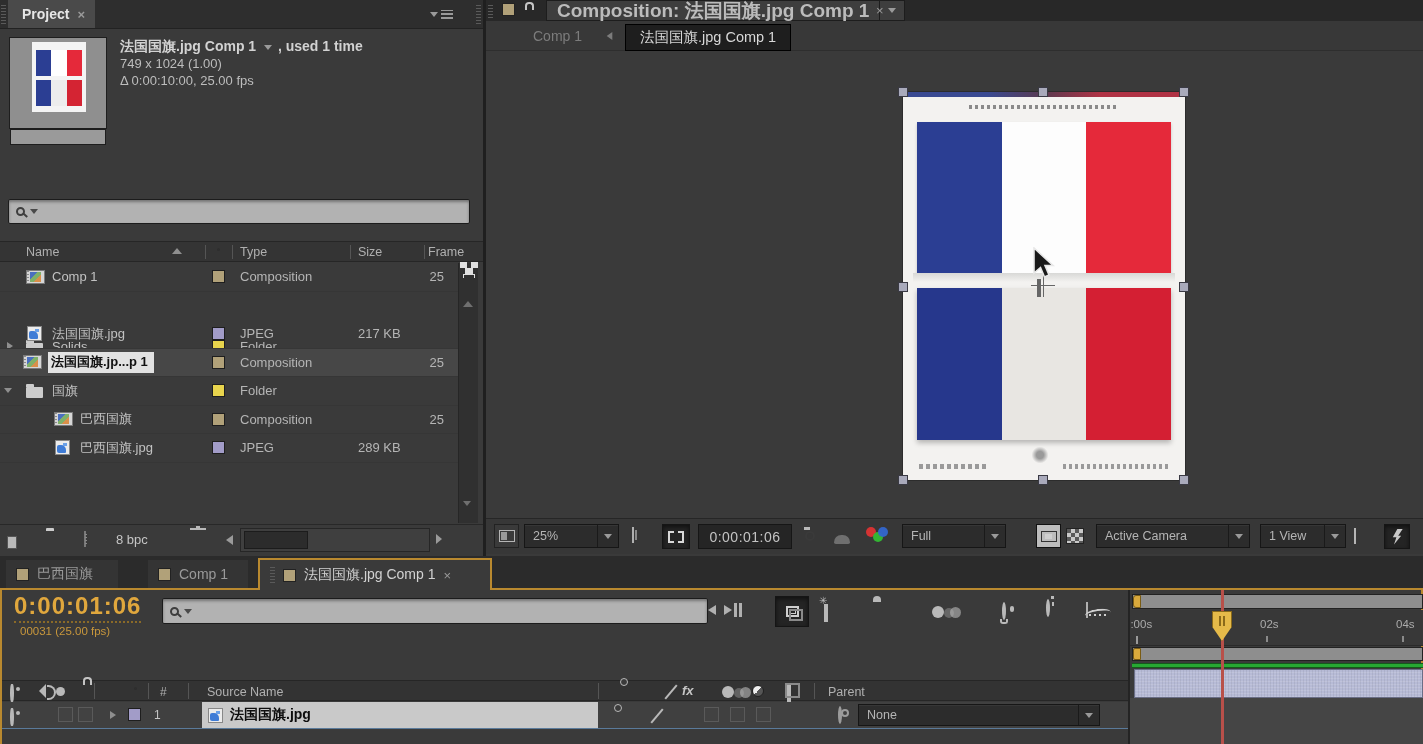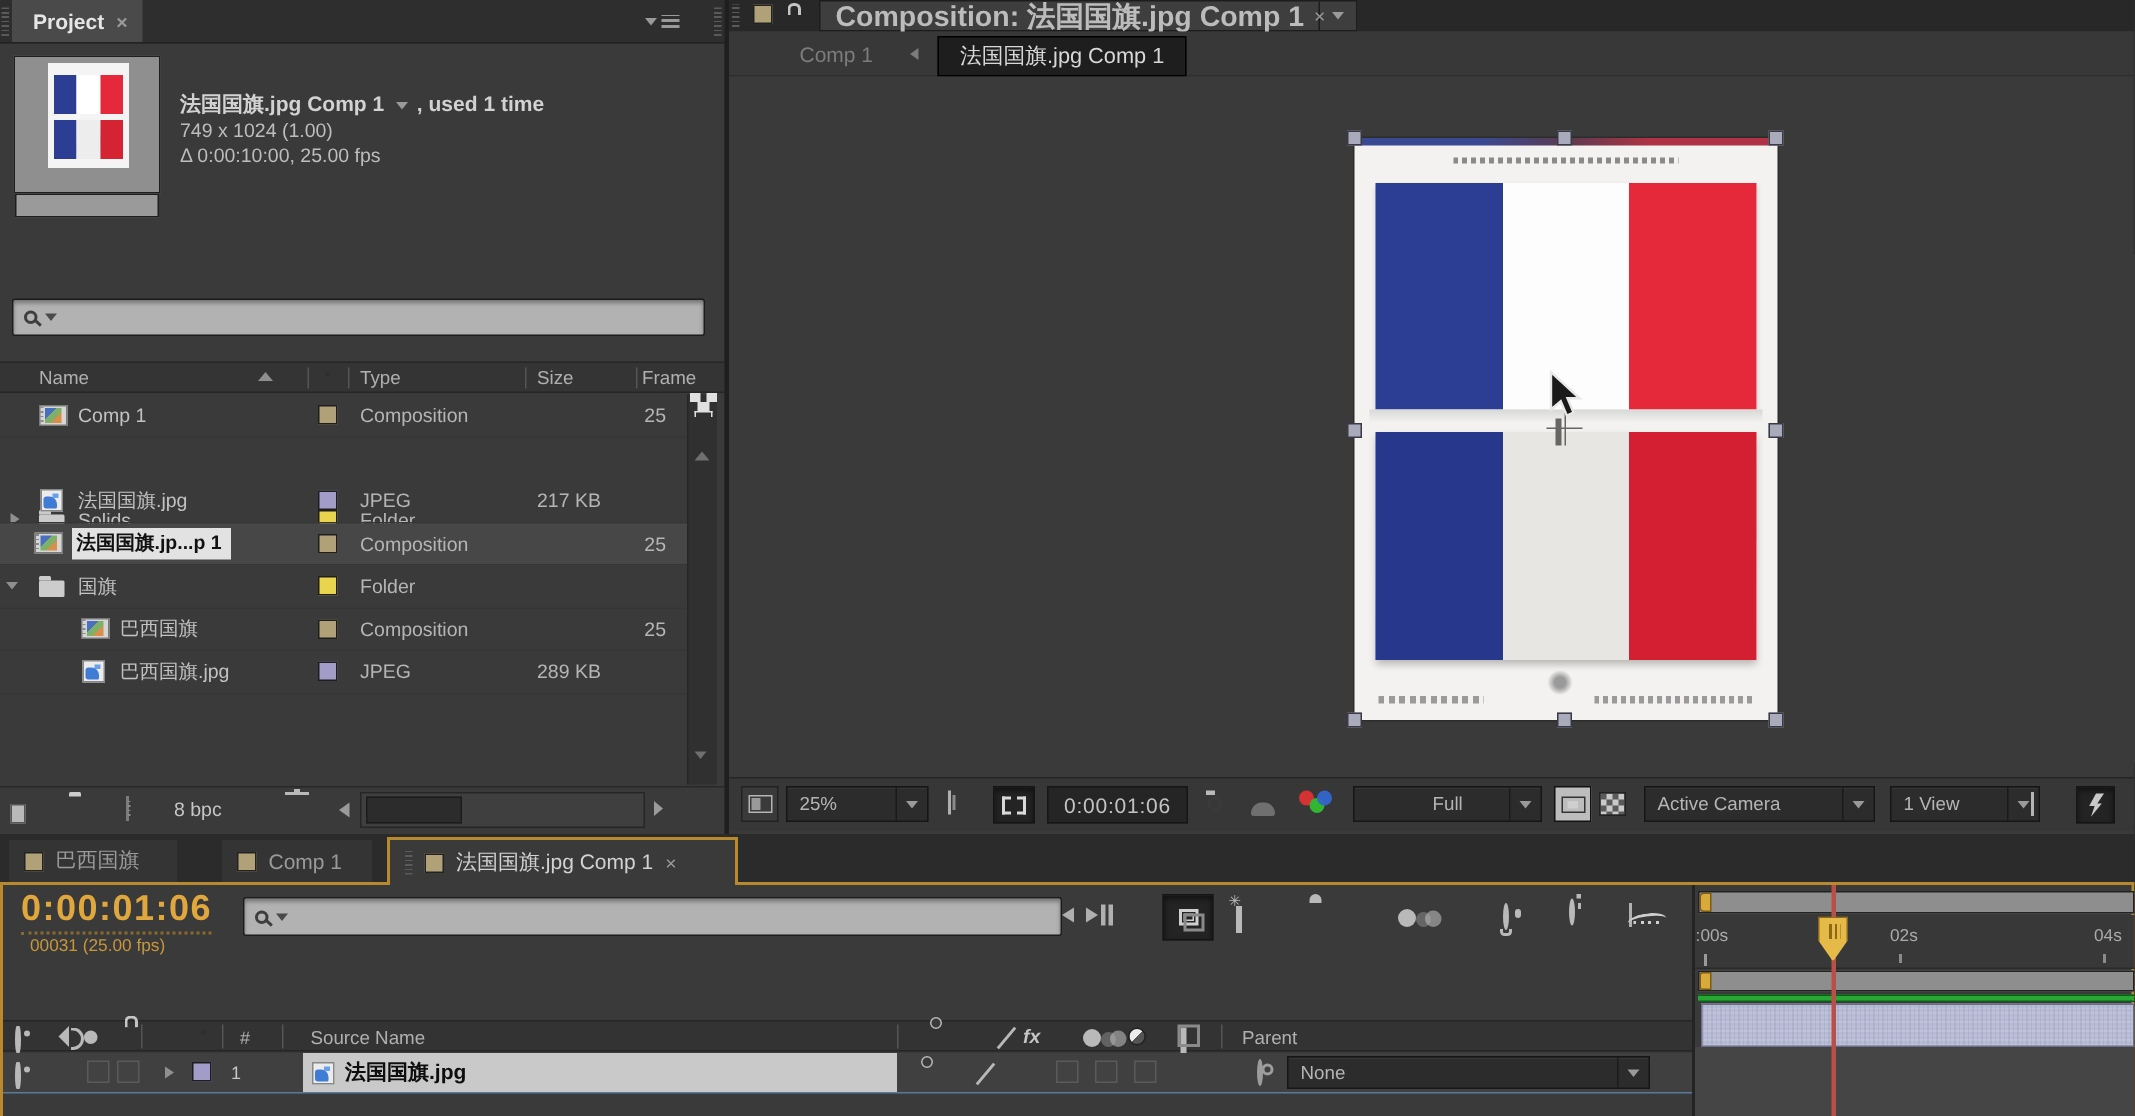--- a/index.html
+++ b/index.html
@@ -190,21 +190,21 @@
       </div>
       <div class="abs satin" style="left:4px;top:38px;width:46px;height:26px;display:flex;">
         <span style="flex:1;background:#2b3e93;"></span>
           <span style="flex:1;background:#ededed;"></span>
           <span style="flex:1;background:#d42433;"></span>
       </div>
     </div>
     <div class="abs" style="left:0;bottom:-17px;width:96px;height:16px;background:#9a9a9a;border:1px solid #1e1e1e;"></div>
   </div>
   <div class="abs" style="left:120px;top:38px;line-height:17px;">
-    <div style="font-weight:bold;font-size:14px;color:#d2d2d2;margin-top:23px;">
+    <div style="font-weight:bold;font-size:14px;color:#d2d2d2;">
       <span>法国国旗.jpg Comp 1</span>
       <span class="tri-d" style="display:inline-block;margin:0 2px 1px 4px;"></span>
       <span>, used 1 time</span>
     </div>
     <div style="font-size:13px;color:#bdbdbd;">749 x 1024 (1.00)</div>
     <div style="font-size:13px;color:#bdbdbd;">Δ 0:00:10:00, 25.00 fps</div>
   </div>
 
   <div class="abs searchbox" style="left:8px;top:199px;width:462px;height:25px;">
     <span class="mag"></span>
@@ -371,39 +371,39 @@
     <div class="abs" style="left:146px;top:9px;"><span class="safemargins"></span></div>
     <div class="abs pressed" style="left:176px;top:5px;width:28px;height:25px;display:flex;align-items:center;justify-content:center;">
         <span class="roirect"></span>
       </div>
     <div class="abs" style="left:212px;top:5px;width:94px;height:25px;background:#252525;border:1px solid #161616;display:flex;align-items:center;justify-content:center;font-size:14px;color:#c3c3c3;letter-spacing:.5px;">
       <span>0:00:01:06</span>
     </div>
     <span class="camera abs" style="left:316px;top:11px;"></span>
     <span class="person abs" style="left:352px;top:8px;"></span>
     <span class="rgb abs" style="left:380px;top:8px;"><i></i><i></i><i></i></span>
-    <div class="abs dd" style="left:416px;top:5px;width:126px;padding-left:44px;">
+    <div class="abs dd" style="left:416px;top:5px;width:104px;">
       <span class="lbl">Full</span>
         <span class="sep"></span>
         <span class="car">
           <span class="tri-d"></span>
         </span>
     </div>
     <div class="abs btnbox" style="left:550px;top:5px;width:25px;height:24px;background:#bdbdbd;border-color:#111;">
         <span class="regionic" style="border-color:#333;"></span>
       </div>
     <span class="checker abs" style="left:580px;top:9px;"></span>
     <div class="abs dd" style="left:610px;top:5px;width:154px;">
       <span class="lbl">Active Camera</span>
         <span class="sep"></span>
         <span class="car">
           <span class="tri-d"></span>
         </span>
     </div>
-    <div class="abs dd" style="left:774px;top:5px;width:100px;">
+    <div class="abs dd" style="left:774px;top:5px;width:86px;">
       <span class="lbl">1 View</span>
         <span class="sep"></span>
         <span class="car">
           <span class="tri-d"></span>
         </span>
     </div>
     <span class="ruleric abs" style="left:868px;top:10px;"></span>
     <div class="abs pressed" style="left:898px;top:5px;width:26px;height:25px;display:flex;align-items:center;justify-content:center;">
         <span class="bolt"></span>
       </div>

